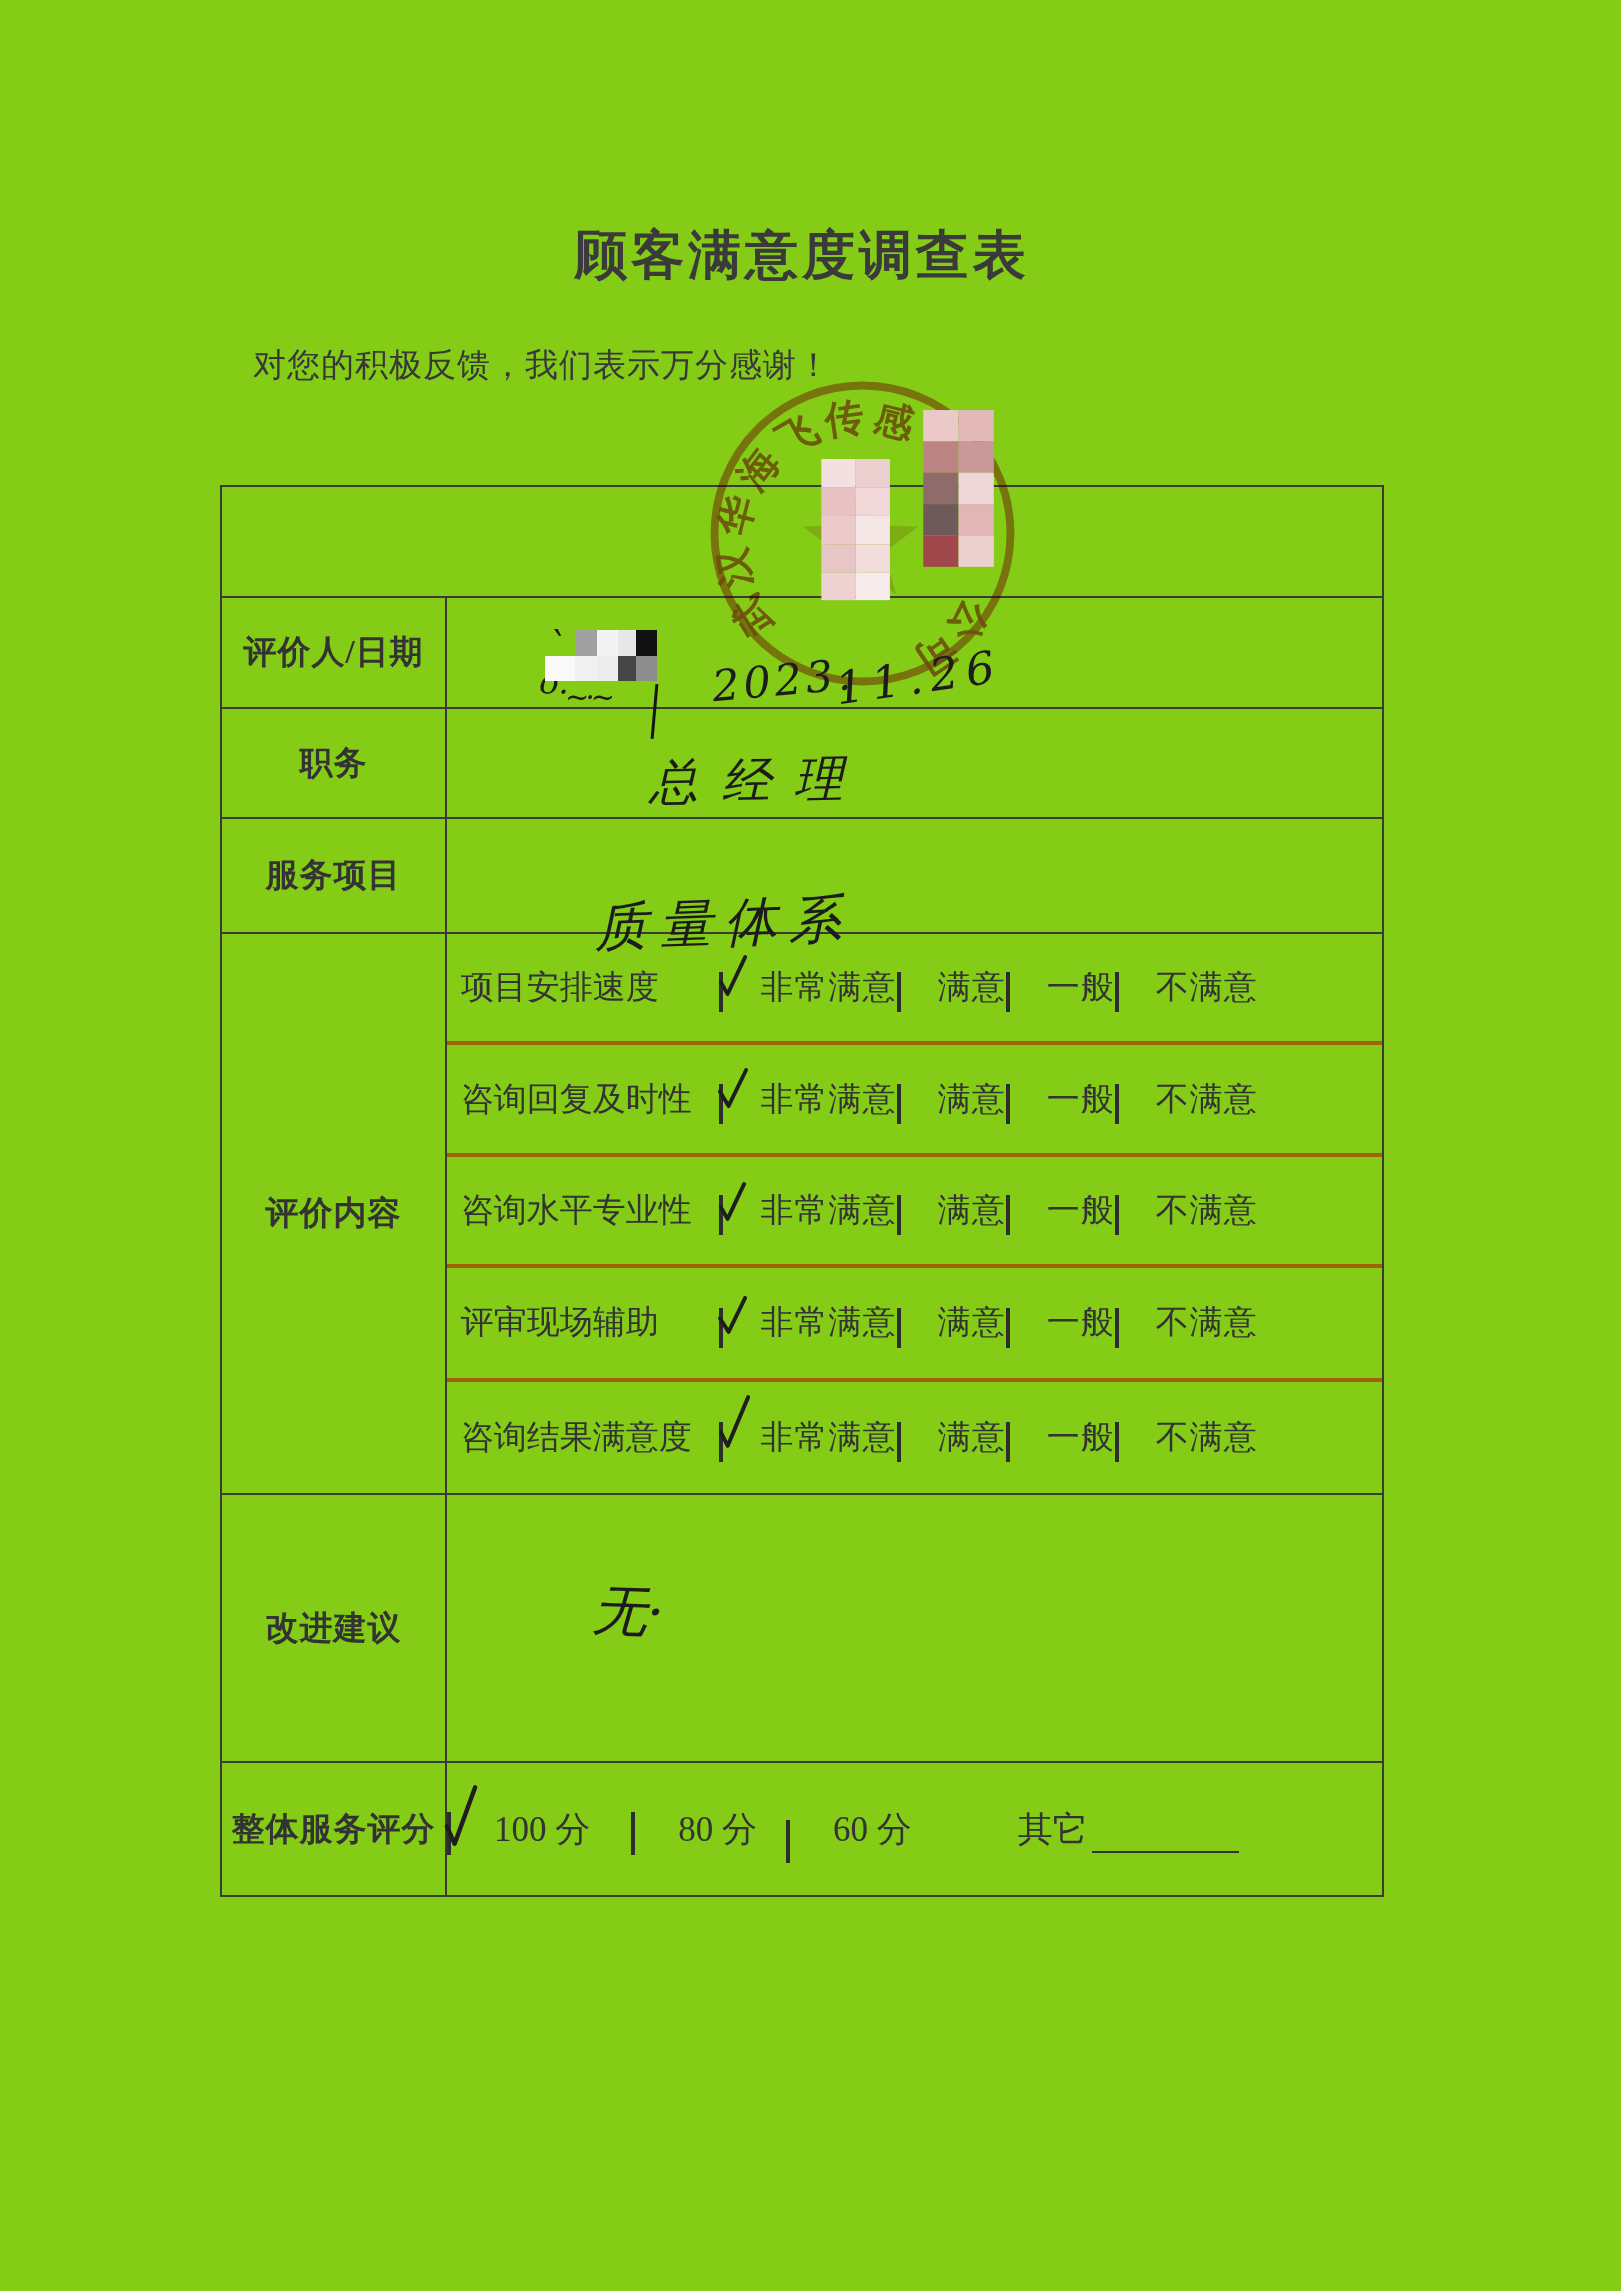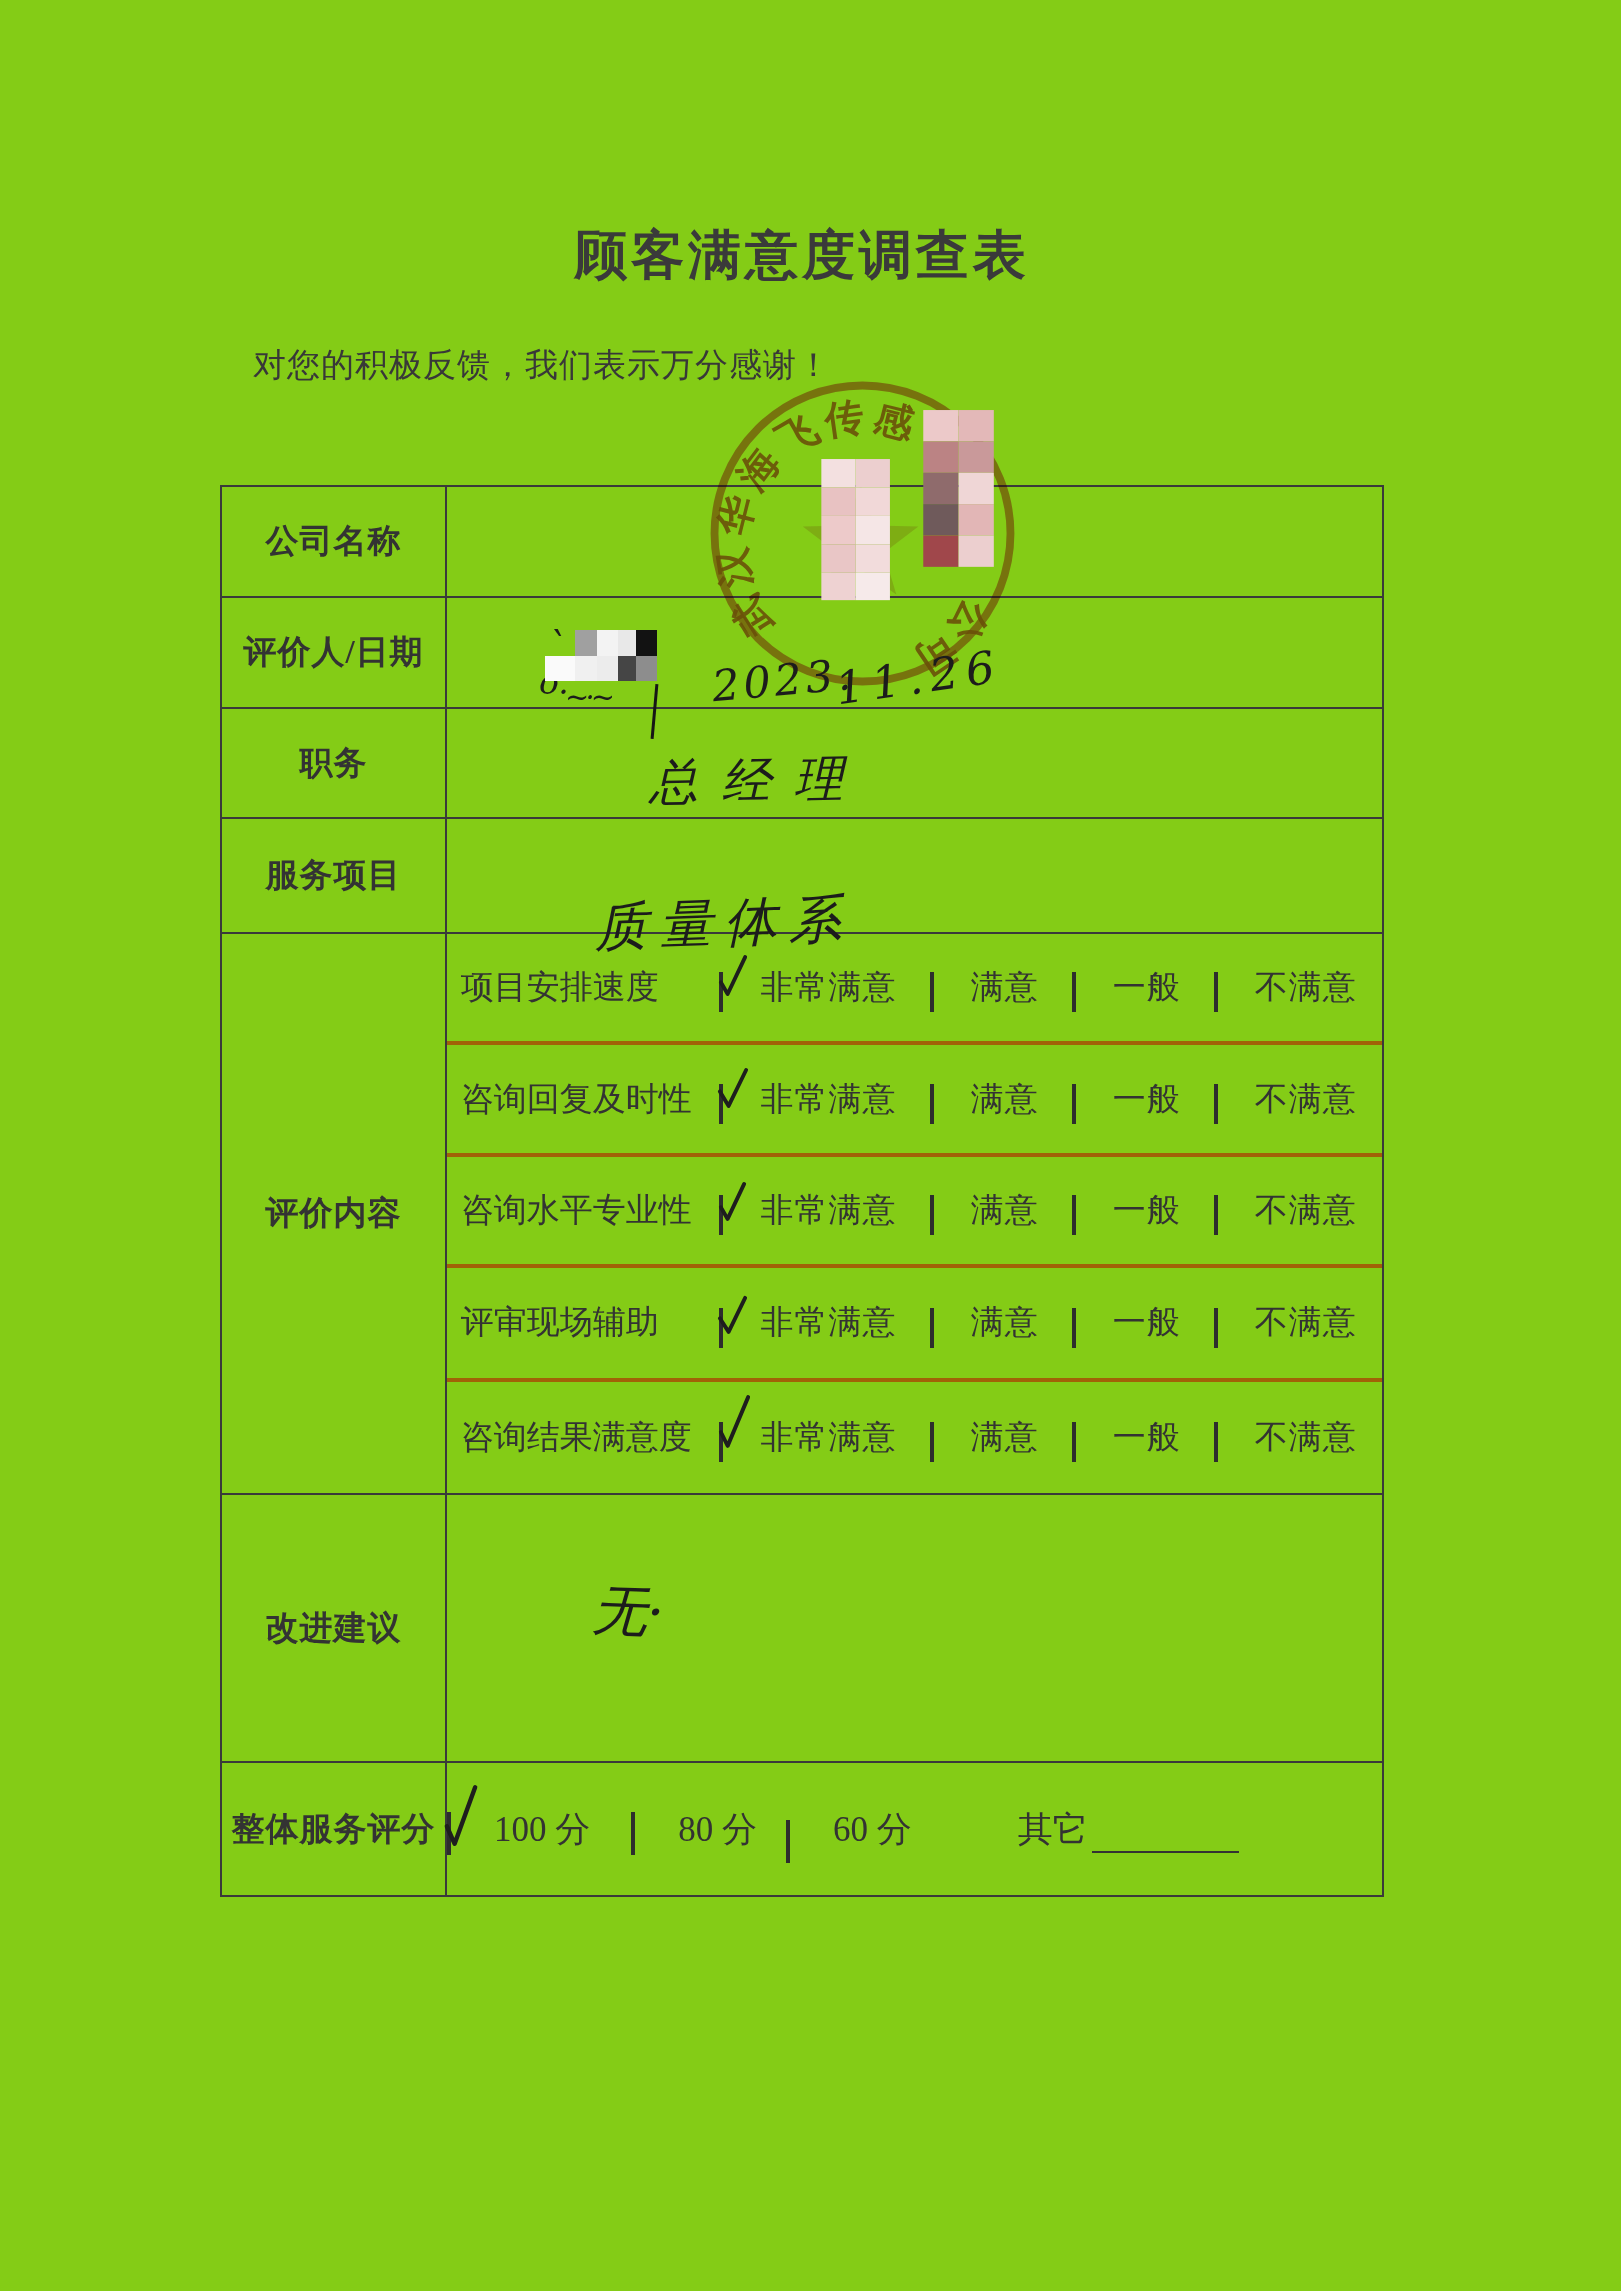--- a/index.html
+++ b/index.html
@@ -34,21 +34,21 @@
   .tvalue{flex:1; position:relative;}
   
   .subrows{flex:1; display:flex; flex-direction:column;}
   .subrow{
     display:flex; align-items:center; padding-left:13.7px; box-sizing:border-box;
     border-bottom:4px solid #a16207; height:112px; font-size:33px; color:#333;
   }
   .subrow:nth-child(4){height:114px}
   .subrow:last-child{border-bottom:none;}
   .criterion{width:247px; flex-shrink:0; letter-spacing:0px;}
-  .opt{display:flex; align-items:center; margin-left:33px;}
+  .opt{display:flex; align-items:center; }
   .opt.first{margin-left:11.8px;}
   .olabel{margin-left:17.6px; letter-spacing:1px;}
   .boxwrap{position:relative; width:23.5px; height:26.5px; flex-shrink:0;}
   .box{width:23.5px; height:26.5px; border:2.9px solid #2d2d2d; box-sizing:border-box; background:transparent;}
   .tick{position:absolute; left:-4.9px; top:-23.5px; display:none;}
   .checked .tick{display:block;}
   
   .scorebar{display:flex; align-items:center; padding-left:0; height:100%; font-size:35px; color:#333;}
   .sboxwrap{position:relative; width:27.4px; height:31px; flex-shrink:0;}
   .sbox{width:27.4px; height:31px; border:2.9px solid #2d2d2d; box-sizing:border-box;}
@@ -86,21 +86,20 @@
 <body>
 
 <div class="page">
 
   <div class="title">顾客满意度调查表</div>
   <div class="subtitle">对您的积极反馈，我们表示万分感谢！</div>
 
   <div class="table">
 
     <div class="trow r1">
-      <div class="tlabel">公司名称</div>
       <div class="tvalue"></div>
     </div>
 
     <div class="trow r2">
       <div class="tlabel">评价人/日期</div>
       <div class="tvalue">
         <span class="hw hw-mark1">ˋ</span>
         <span class="hw hw-mark2">ò.</span>
         <span class="hw hw-mark3">~·~</span>
         <div class="sig-mosaic">

